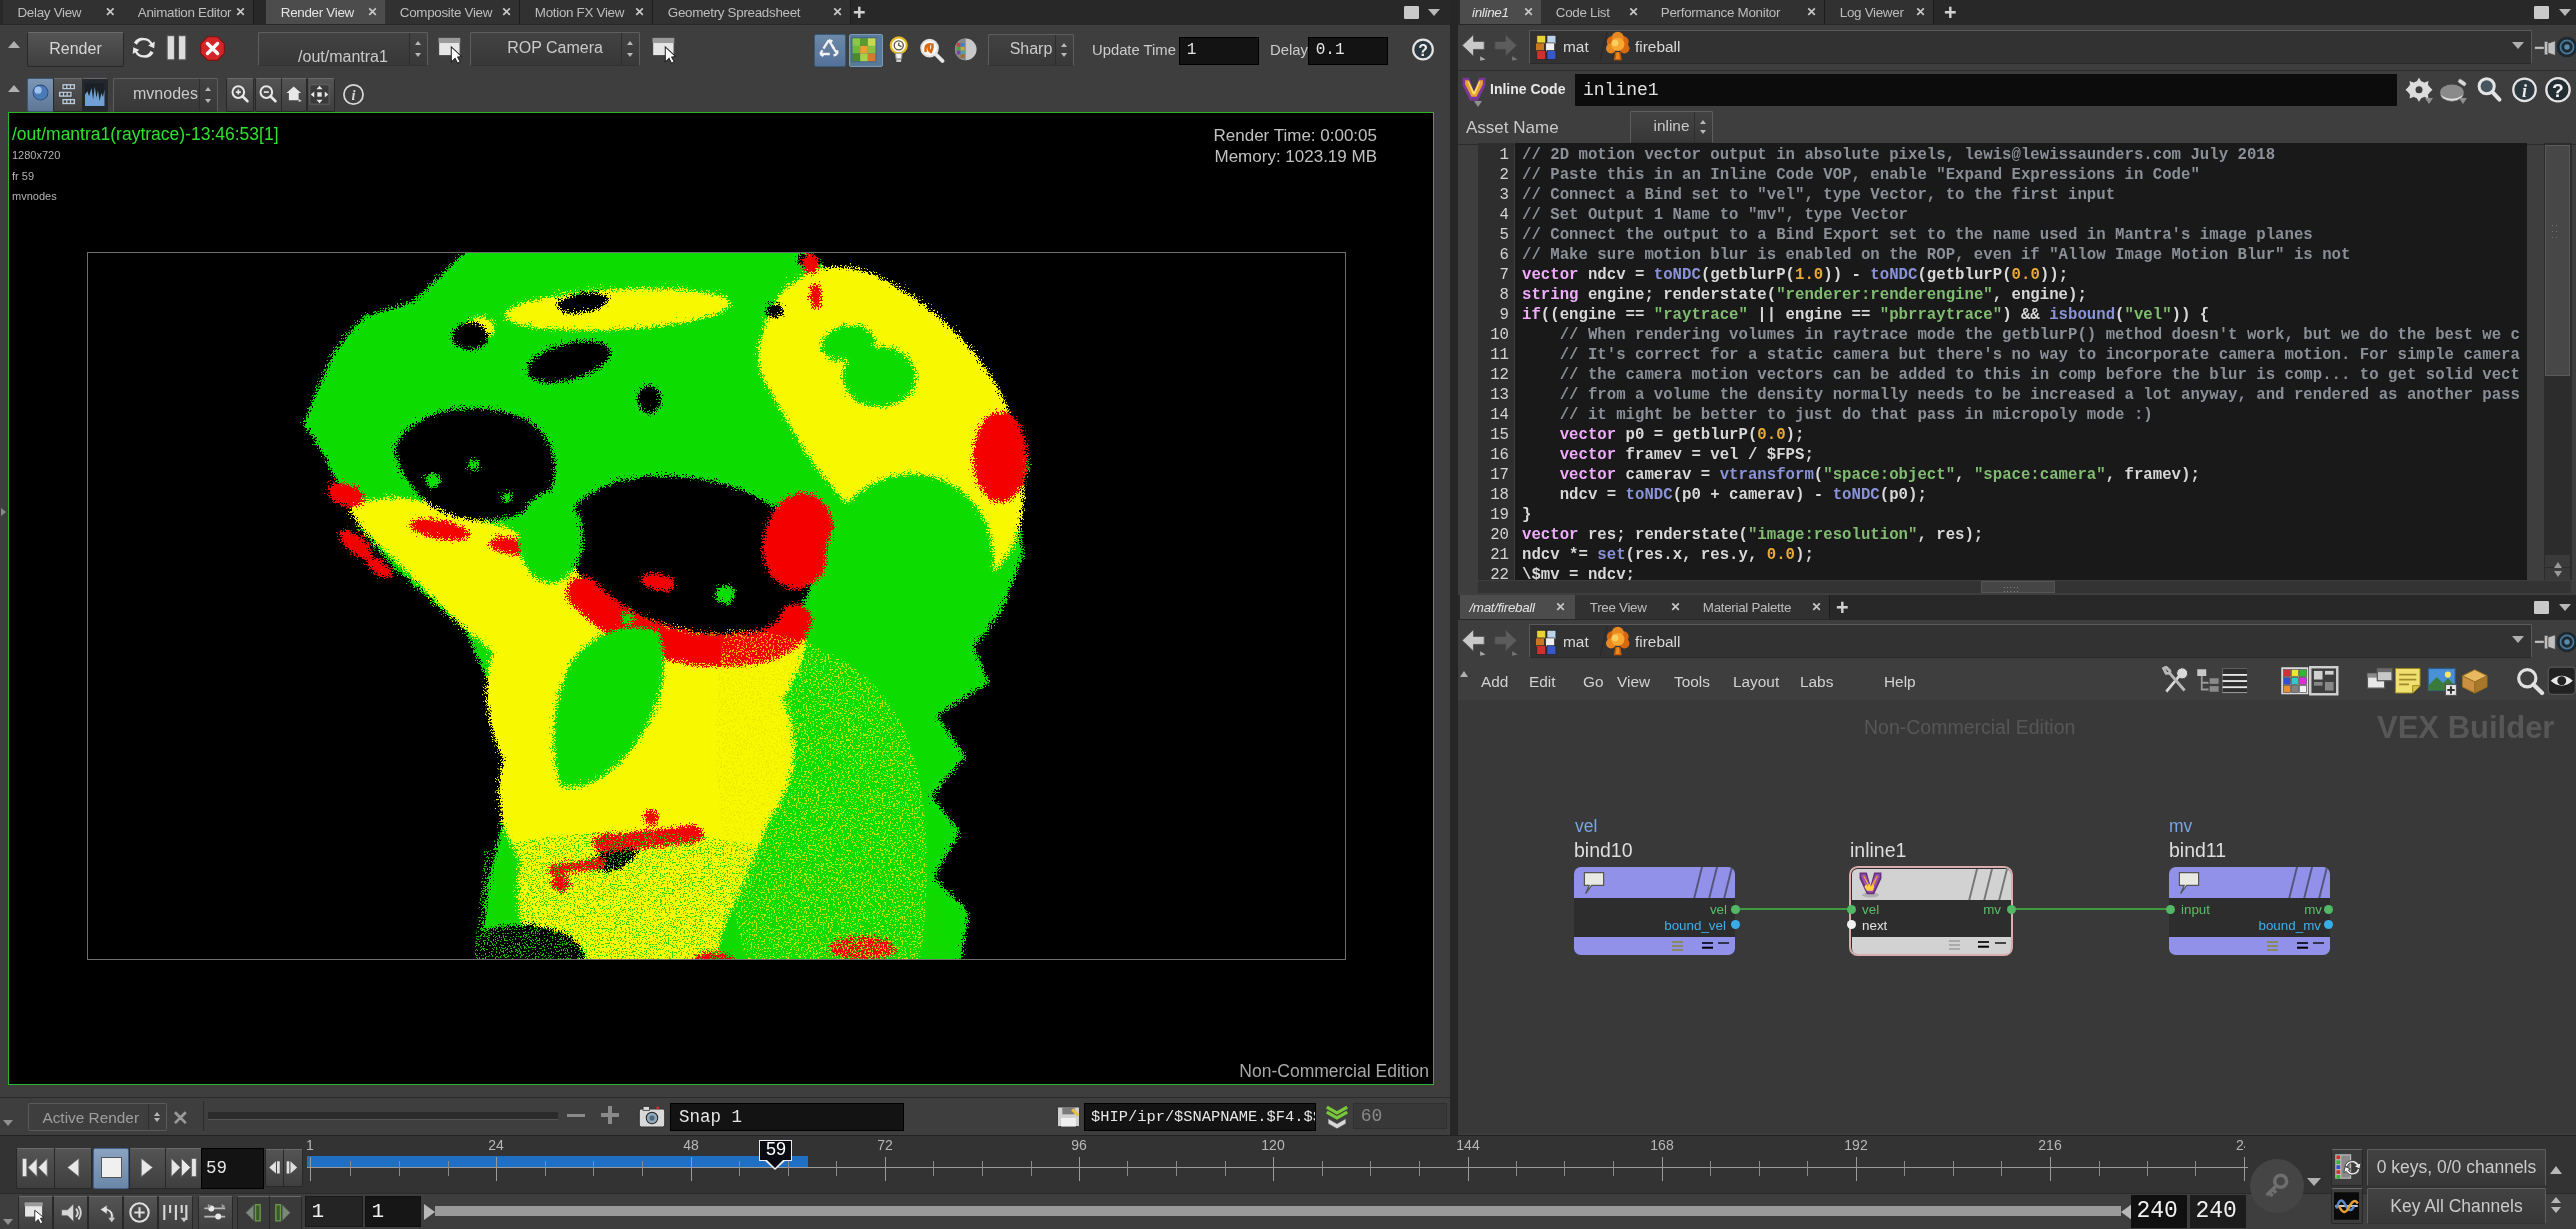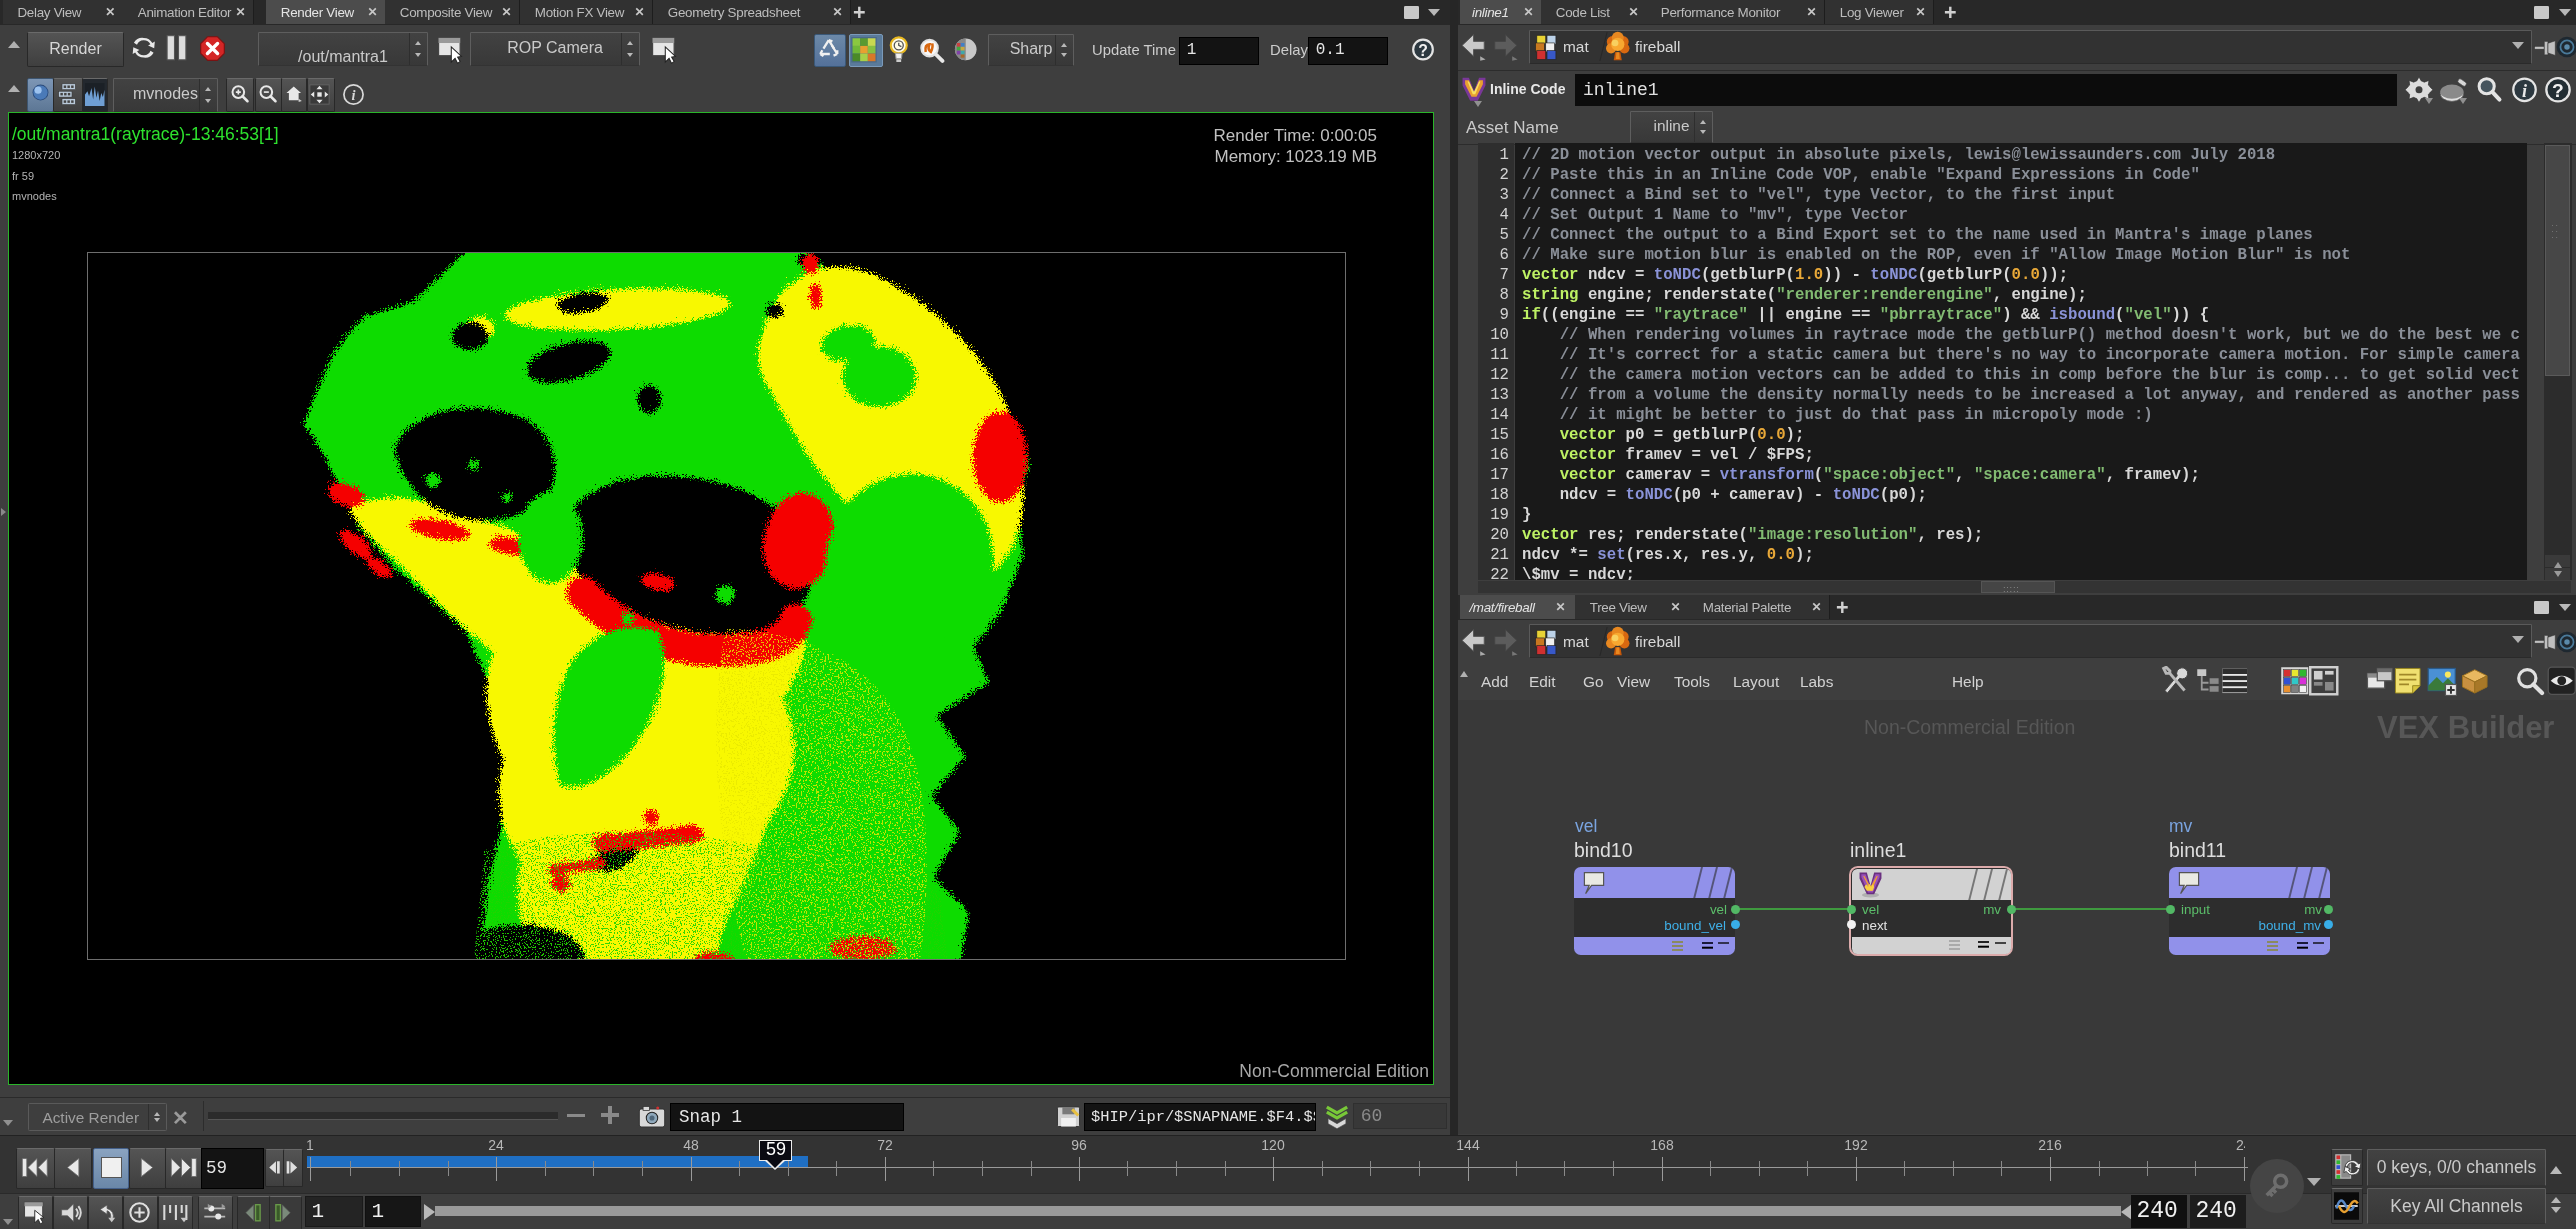--- a/index.html
+++ b/index.html
@@ -20,21 +20,21 @@
 .icon{position:absolute;}
 .menuitem{position:absolute;top:0;color:#d2d2d2;font-size:15.4px;white-space:nowrap;}
 .wm{position:absolute;color:#575757;white-space:nowrap;}
 .nodelbl1{position:absolute;color:#7aa4e0;font-size:17.5px;}
 .nodelbl2{position:absolute;color:#dedede;font-size:19.5px;}
 .portg{color:#5cbe6a;font-size:13.4px;}
 .portb{color:#3fb0e8;font-size:13.4px;}
 .portw{color:#e2e2e2;font-size:13.4px;}
 .dot{position:absolute;width:9.4px;height:9.4px;border-radius:50%;}
 .code{font-family:"Liberation Mono",monospace;font-weight:bold;font-size:15.7px;line-height:20px;white-space:pre;color:#d8d8d8;}
-.c{color:#8a8f98;}.k{color:#bef264;}.f{color:#8a93d8;}.s{color:#82bb72;}.n{color:#e8a838;}
+.c{color:#8a8f98;}.k{color:#f0abfc;}.f{color:#8a93d8;}.s{color:#82bb72;}.n{color:#e8a838;}
 .tick{position:absolute;background:#8a8a8a;width:1.3px;}
 .flabel{position:absolute;color:#b8b8b8;font-size:14px;transform:translateX(-50%);}
 </style></head>
 <body>
 
 <div class="abs tabbar" style="left:0;top:0;width:1450px;height:25px"></div>
 <div id="ltabs">
 <div class="tab" style="left:2.7px;width:120px">
       <span class="lbl">Delay View</span>
       <span class="x">✕</span>
@@ -617,21 +617,21 @@
 <div class="abs" style="left:1458px;top:661px;width:1118px;height:40px;background:#3e3e3e;border-bottom:0.7px solid #333"></div>
 <div id="menubar">
 <div class="gutter-up" style="left:1460px;top:667px;border-width:4.7px;border-bottom-width:6px"></div>
 <div class="menuitem" style="left:1481px;top:673px">Add</div>
 <div class="menuitem" style="left:1529px;top:673px">Edit</div>
 <div class="menuitem" style="left:1583px;top:673px">Go</div>
 <div class="menuitem" style="left:1617px;top:673px">View</div>
 <div class="menuitem" style="left:1674px;top:673px">Tools</div>
 <div class="menuitem" style="left:1733px;top:673px">Layout</div>
 <div class="menuitem" style="left:1800px;top:673px">Labs</div>
-<div class="menuitem" style="left:1952px;top:673px">Help</div>
+<div class="menuitem" style="left:1884px;top:673px">Help</div>
 
 <svg class="icon" style="left:2160px;top:666px" width="29.5" height="29.5" viewBox="0 0 24 24">
       <path d="M4 20 L14 8 a4.5 4.5 0 1 1 2 2 L6 22 Z" fill="#d8d8d8" stroke="#444" stroke-width="0.8"></path>
       <path d="M20 20 L8 6 L5 6 L3 2 L5 1 L8 4 L8 7" fill="none" stroke="#b8b8b8" stroke-width="2.4"></path>
     </svg>
 <svg class="icon" style="left:2195px;top:667px" width="27" height="27" viewBox="0 0 24 24">
       <rect x="2" y="2" width="8" height="6" fill="#c8c8c8"></rect>
       <path d="M6 8 v12 h6 M6 14 h6" stroke="#999" stroke-width="1.6" fill="none"></path>
       <rect x="13" y="10" width="8" height="5" fill="#8a8a8a"></rect>
       <rect x="13" y="17" width="8" height="5" fill="#8a8a8a"></rect>

